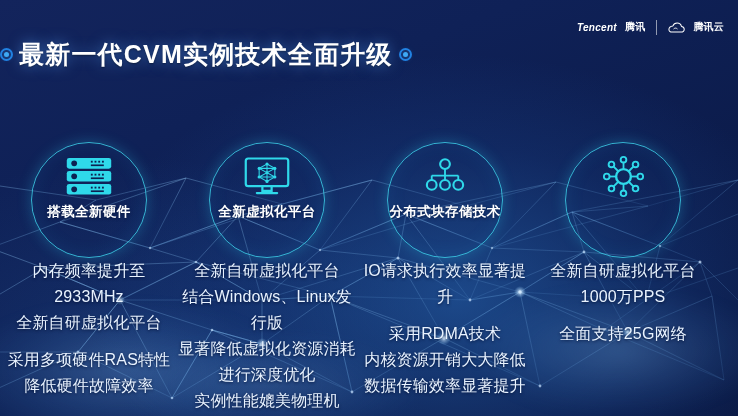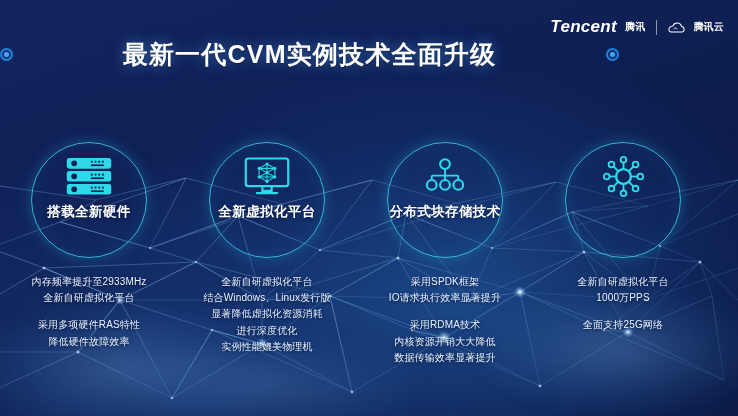--- a/index.html
+++ b/index.html
@@ -22,29 +22,29 @@
     background:radial-gradient(ellipse at center, rgba(130,190,245,0.26) 0%, rgba(90,160,230,0.10) 45%, rgba(0,0,0,0) 72%);
     filter:blur(6px);
   }
 
   
   .logo{
     position:absolute; top:17px; right:14px;
     display:flex; align-items:center; gap:8px;
     color:#ffffff; height:20px;
   }
-  .logo-txt{ font-size:17px; font-weight:bold; letter-spacing:.3px; font-style:italic; white-space:nowrap;}
+  .logo-txt{ font-size:10px; font-weight:bold; letter-spacing:.3px; font-style:italic; white-space:nowrap;}
   .logo-cn{ font-size:10px; font-weight:bold; letter-spacing:.2px; }
   .logo-div{ width:1px; height:15px; background:rgba(255,255,255,.55); margin:0 3px; }
   .logo-cloud{ display:inline-block; width:17px; height:13px; }
 
   
   .title-row{
     position:absolute; top:38px; left:0; width:619px;
-    display:flex; align-items:center; justify-content:space-between; gap:14px;
+    display:flex; align-items:center; justify-content:flex-start; gap:6px;
   }
   .title-txt{
     font-size:25px; font-weight:bold; color:#ffffff; letter-spacing:1.2px;
     text-shadow:0 0 14px rgba(90,170,255,.55), 0 1px 2px rgba(0,0,0,.5);
     white-space:nowrap;
   }
   .tdot{ width:13px; height:13px; border-radius:50%; position:relative;
     border:2px solid #1f7fe0; background:transparent; flex:0 0 auto; }
   .tdot::after{ content:""; position:absolute; inset:2px; border-radius:50%; background:#3fa9f5;
     box-shadow:0 0 6px rgba(70,170,255,.9); }
@@ -59,22 +59,22 @@
     display:flex; flex-direction:column; align-items:center; justify-content:flex-start;
     padding-top:12px; position:relative;
   }
   .ico{ height:42px; display:flex; align-items:center; justify-content:center; }
   .ctitle{
     margin-top:7px; color:#ffffff; font-weight:bold; font-size:13.5px;
     text-align:center; line-height:1.22; letter-spacing:.4px;
     text-shadow:0 1px 3px rgba(0,20,60,.8);
   }
   .body{
-    margin-top:16px; width:178px; text-align:center;
-    color:#e9f3ff; font-size:10px; line-height:1.62; letter-spacing:.15px;
+    margin-top:0; width:178px; text-align:center;
+    color:#e9f3ff; font-size:16px; line-height:1.62; letter-spacing:.15px;
     text-shadow:0 1px 3px rgba(0,15,50,.85);
   }
   .blk + .blk{ margin-top:11px; }
 </style>
 </head>
 <body>
 
 <div id="stage">
 
   <svg class="mesh" viewBox="0 0 738 416" preserveAspectRatio="none">
@@ -255,21 +255,20 @@
               <circle cx="11" cy="31.5" r="5.5"></circle>
               <circle cx="26" cy="31.5" r="5.5"></circle>
               <circle cx="41" cy="31.5" r="5.5"></circle>
             </g>
           </svg>
         </div>
         <div class="ctitle">分布式块存储技术</div>
       </div>
       <div class="body">
         <div class="blk">
-          <div>采用SPDK框架</div>
           <div>IO请求执行效率显著提升</div>
         </div>
         <div class="blk">
           <div>采用RDMA技术</div>
           <div>内核资源开销大大降低</div>
           <div>数据传输效率显著提升</div>
         </div>
       </div>
     </div>
 

